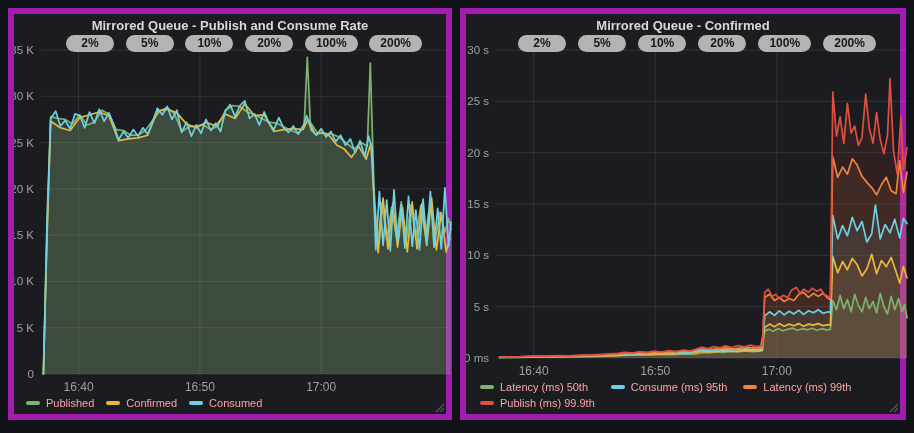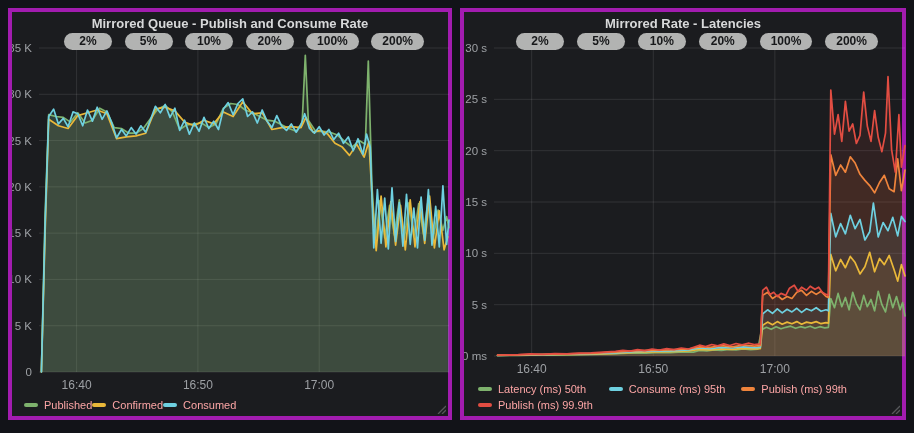--- a/index.html
+++ b/index.html
@@ -4,21 +4,21 @@
 <style>
   html,body{margin:0;padding:0;}
   body{
     width:914px;height:433px;position:relative;overflow:hidden;
     background:#121318;
     font-family:"Liberation Sans",sans-serif;
     -webkit-font-smoothing:antialiased;
   }
   .panel{
     position:absolute;top:8px;height:412px;
-    background:#1b1c1f;border:4px solid #a21caf;box-sizing:border-box;
+    background:#1b1c1f;border:6px solid #a21caf;box-sizing:border-box;
   }
   #panel-0{left:8px;width:444px;}
   #panel-1{left:460px;width:446px;}
   .panel-title{
     position:absolute;top:4px;left:0;right:0;text-align:center;
     color:#d8d9da;font-size:13px;font-weight:bold;cursor:pointer;
     white-space:nowrap;
   }
   .pill-row{
     position:absolute;top:21px;left:52px;right:24px;
@@ -35,21 +35,21 @@
   }
   svg text.xlab{font-size:12px;}
   .legend{
     position:absolute;left:12px;bottom:5px;z-index:3;
     color:#fca5a5;font-size:11px;
   }
   .legend-grid{
     display:grid;grid-template-columns:repeat(3,auto);
     column-gap:16px;row-gap:4px;justify-items:start;
   }
-  .legend-row{display:flex;gap:0;}
+  .legend-row{display:flex;gap:12px;}
   .legend-item{display:flex;align-items:center;gap:6px;cursor:pointer;white-space:nowrap;}
   .dash{width:14px;height:4px;border-radius:2px;background:#888;flex:0 0 auto;}
   .resize-handle{position:absolute;right:2px;bottom:2px;width:10px;height:10px;cursor:nwse-resize;}
 </style>
 </head>
 <body>
 
 <div class="panel" id="panel-0">
   <div class="panel-title">Mirrored Queue - Publish and Consume Rate</div>
 
@@ -110,21 +110,21 @@
     </div>
   </div>
 
   <svg class="resize-handle" viewBox="0 0 10 10">
     <line x1="2" y1="10" x2="10" y2="2" stroke="#56575a" stroke-width="1.3"></line>
     <line x1="6" y1="10" x2="10" y2="6" stroke="#56575a" stroke-width="1.3"></line>
   </svg>
 </div>
 
 <div class="panel" id="panel-1">
-  <div class="panel-title">Mirrored Rate - Latencies</div>
+  <div class="panel-title">Mirrored Queue - Confirmed</div>
 
   <div class="pill-row">
     <span class="pill">2%</span>
     <span class="pill">5%</span>
     <span class="pill">10%</span>
     <span class="pill">20%</span>
     <span class="pill">100%</span>
     <span class="pill">200%</span>
   </div>
 
@@ -166,21 +166,21 @@
       <span class="legend-item">
         <span class="dash" style="background: rgb(126, 178, 109);"></span>
         <span>Latency (ms) 50th</span>
       </span>
       <span class="legend-item">
         <span class="dash" style="background: rgb(110, 208, 224);"></span>
         <span>Consume (ms) 95th</span>
       </span>
       <span class="legend-item">
         <span class="dash" style="background: rgb(239, 132, 60);"></span>
-        <span>Publish (ms) 99th</span>
+        <span>Latency (ms) 99th</span>
       </span>
       <span class="legend-item">
         <span class="dash" style="background: rgb(226, 77, 66);"></span>
         <span>Publish (ms) 99.9th</span>
       </span>
     </div>
   </div>
 
   <svg class="resize-handle" viewBox="0 0 10 10">
     <line x1="2" y1="10" x2="10" y2="2" stroke="#56575a" stroke-width="1.3"></line>

